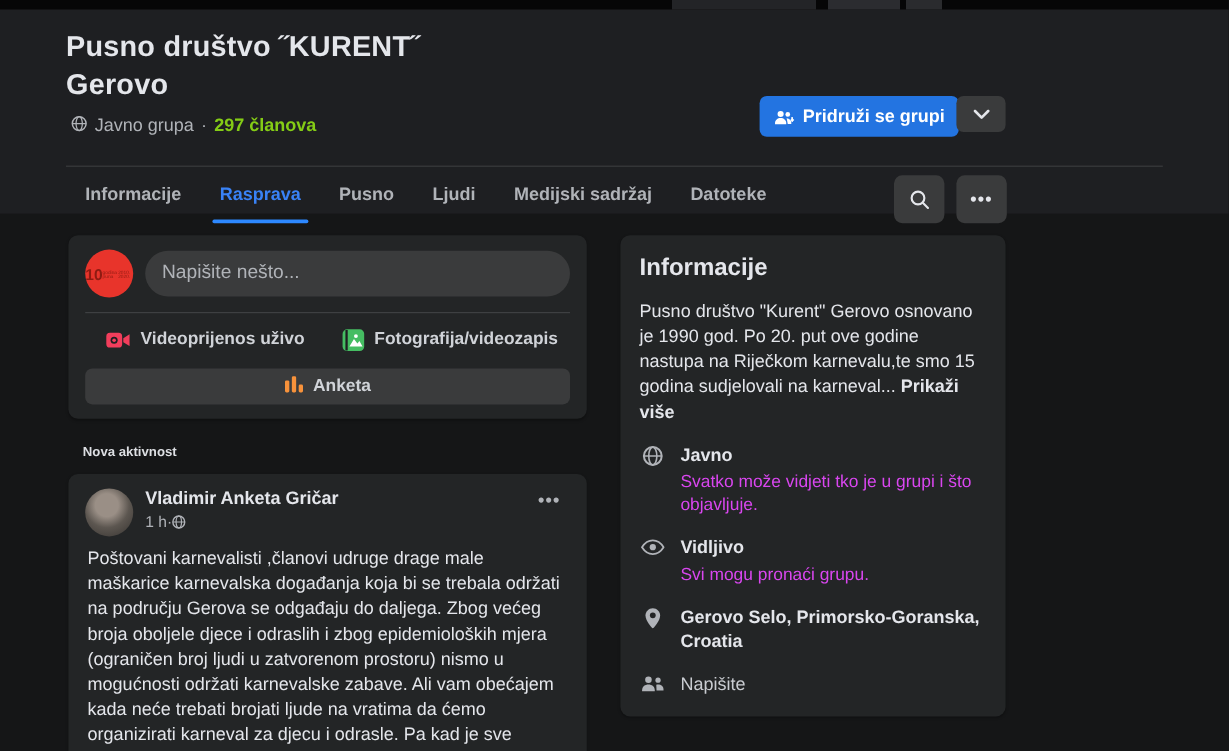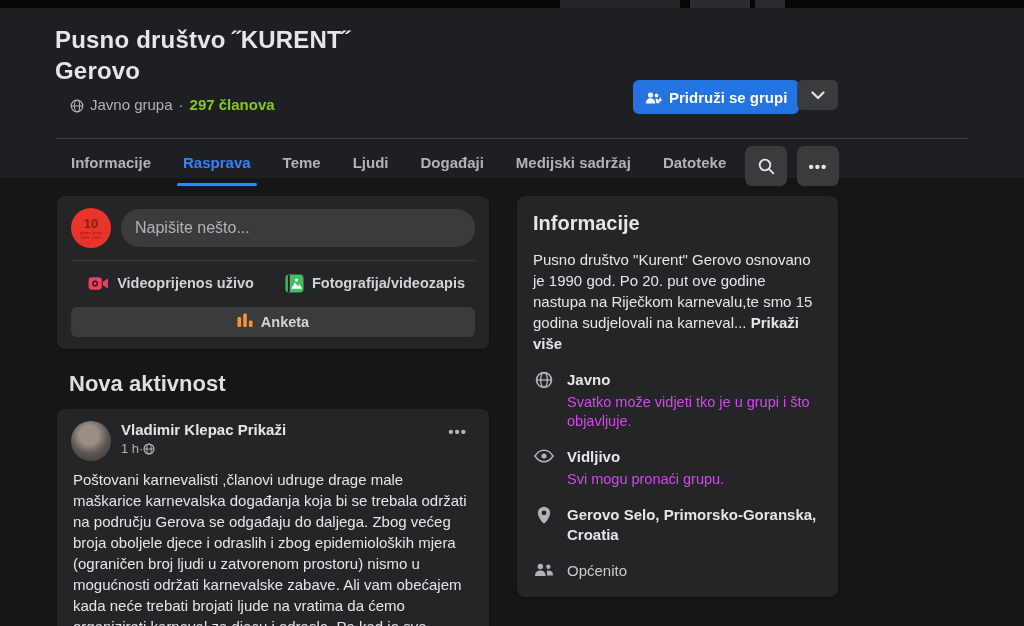--- a/index.html
+++ b/index.html
@@ -12,21 +12,21 @@
   }
   
   .cover-strip { position:absolute; top:0; left:0; width:1024px; height:8px; background:#060607; }
   .cover-strip .frag1 { position:absolute; left:690px; top:0; width:60px; height:8px; background:#4a4c52; opacity:.55; }
   .cover-strip .frag2 { position:absolute; left:755px; top:0; width:30px; height:8px; background:#2a2b2e; }
   .cover-strip .frag3 { position:absolute; left:560px; top:0; width:120px; height:8px; background:#232427; }
 
   
   .header { position:absolute; top:8px; left:0; width:1024px; height:170px; background:#1e1f22; }
   .group-title { position:absolute; left:55px; top:16px; font-size:24px; line-height:31px; font-weight:700; color:#e4e6eb; letter-spacing:.2px; }
-  .group-meta { position:absolute; left:70px; top:88px; font-size:15px; color:#b0b3b8; display:flex; align-items:flex-end; gap:6px; }
+  .group-meta { position:absolute; left:59px; top:88px; font-size:15px; color:#b0b3b8; display:flex; align-items:flex-start; gap:6px; }
   .group-meta b { color:#84cc16; font-weight:700; }
   .meta-globe { display:inline-flex; width:14px; height:14px; }
 
   .join-btn { position:absolute; left:633px; top:72px; height:30px; padding:17px 12px; background:#2374e1; border:none; border-radius:6px;
     color:#fff; font-size:15px; font-weight:700; font-family:inherit; display:flex; align-items:center; gap:7px; cursor:pointer; }
   .dropdown-btn { position:absolute; left:797px; top:72px; width:41px; height:30px; background:#3a3b3c; border:none; border-radius:6px;
     display:flex; align-items:center; justify-content:center; cursor:pointer; }
 
   .tab-divider { position:absolute; left:55px; top:130px; width:914px; height:1px; background:#3a3b3e; }
   .tabs { position:absolute; left:55px; top:131px; height:47px; display:flex; align-items:stretch; }
@@ -41,34 +41,34 @@
 
   
   .card { background:#232526; border-radius:8px; box-shadow:0 1px 2px rgba(0,0,0,.25); }
   .left-col { position:absolute; left:57px; top:196px; width:432px; }
   .right-col { position:absolute; left:517px; top:196px; width:321px; }
 
   
   .composer { padding:12px 12px 12px 12px; }
   .composer-top { display:flex; align-items:center; gap:10px; padding:0 2px; }
   .badge-avatar { width:40px; height:40px; border-radius:50%; background:#e8342b; flex:0 0 40px;
-    display:flex; flex-direction:column; align-items:center; justify-content:center; color:#8f1b12; line-height:1; cursor:pointer; }
+    display:flex; flex-direction:row; align-items:center; justify-content:center; color:#8f1b12; line-height:1; cursor:pointer; }
   .badge-avatar .b1 { font-size:13px; font-weight:700; }
   .badge-avatar .b2 { font-size:4px; margin-top:1px; }
   .badge-avatar .b3 { font-size:4px; margin-top:1px; }
   .composer-input { flex:1; height:38px; background:#3a3b3c; border-radius:19px; display:flex; align-items:center;
     padding:0 14px; color:#b0b3b8; font-size:16px; cursor:pointer; }
   .composer-div { height:1px; background:#3e4042; margin:12px 2px 0 2px; }
   .composer-actions { display:flex; height:44px; }
   .composer-action { flex:1; display:flex; align-items:center; justify-content:center; gap:8px;
     font-size:14.5px; font-weight:600; color:#d0d3d8; cursor:pointer; border-radius:6px; }
   .poll-btn { height:30px; margin:2px 2px 0 2px; background:#3a3b3c; border-radius:6px; display:flex;
     align-items:center; justify-content:center; gap:8px; font-size:14.5px; font-weight:600; color:#d0d3d8; cursor:pointer; }
 
-  .section-title { margin:22px 10px 12px 12px; font-size:22px; font-weight:700; color:#dddfe3; }
+  .section-title { margin:22px 10px 12px 12px; font-size:11px; font-weight:700; color:#dddfe3; }
 
   
   .post { margin-top:0; padding-bottom:14px; border-bottom-left-radius:0; border-bottom-right-radius:0; }
   .post-head { display:flex; align-items:flex-start; padding:12px 16px 6px 14px; }
   .post-avatar { width:40px; height:40px; border-radius:50%; flex:0 0 40px; cursor:pointer;
     background:radial-gradient(circle at 45% 35%, #9a8f86 0 28%, #5c5650 55%, #35322f 100%); }
   .post-head-text { margin-left:10px; flex:1; }
   .post-author { font-size:15px; font-weight:700; color:#e4e6eb; cursor:pointer; }
   .post-time { margin-top:3px; font-size:13px; color:#b0b3b8; display:flex; align-items:center; gap:0; }
   .post-more { color:#b0b3b8; font-size:15px; font-weight:700; letter-spacing:1px; cursor:pointer; padding:2px 6px; }
@@ -136,23 +136,22 @@
           <path d="M1.5 1.5 7 7l5.5-5.5" stroke="#e4e6eb" stroke-width="2.2" stroke-linecap="round" stroke-linejoin="round"></path>
         </svg>
     </span>
   </button>
 
   <div class="tab-divider"></div>
 
   <div class="tabs">
     <div class="tab">Informacije</div>
     <div class="tab active">Rasprava</div>
-    <div class="tab">Teme</div>
+    <div class="tab">Pusno</div>
     <div class="tab">Ljudi</div>
-    <div class="tab">Događaji</div>
     <div class="tab">Medijski sadržaj</div>
     <div class="tab">Datoteke</div>
   </div>
 
   <button class="hdr-icon-btn search-btn">
     <span>
       <svg width="17" height="17" viewBox="0 0 17 17" fill="none">
           <circle cx="7" cy="7" r="5.3" stroke="#e4e6eb" stroke-width="1.8"></circle>
           <line x1="11.2" y1="11.2" x2="15.3" y2="15.3" stroke="#e4e6eb" stroke-width="1.8" stroke-linecap="round"></line>
         </svg>
@@ -212,21 +211,21 @@
       <span>Anketa</span>
     </div>
   </div>
 
   <div class="section-title">Nova aktivnost</div>
 
   <div class="card post">
     <div class="post-head">
       <div class="post-avatar"></div>
       <div class="post-head-text">
-        <div class="post-author">Vladimir Klepac Prikaži</div>
+        <div class="post-author">Vladimir Anketa Gričar</div>
         <div class="post-time">
           <span>1 h</span>
           <span>·</span>
           <span>
             <svg width="12" height="12" viewBox="0 0 16 16">
                 <circle cx="8" cy="8" r="6.6" fill="none" stroke="#b0b3b8" stroke-width="1.6"></circle>
                 <ellipse cx="8" cy="8" rx="3" ry="6.6" fill="none" stroke="#b0b3b8" stroke-width="1.3"></ellipse>
                 <line x1="1.6" y1="8" x2="14.4" y2="8" stroke="#b0b3b8" stroke-width="1.3"></line>
               </svg>
           </span>
@@ -287,17 +286,17 @@
     <div class="about-item plain">
       <span class="ic">
         <svg width="20" height="15" viewBox="0 0 22 16" fill="#b0b3b8">
             <circle cx="7" cy="4.6" r="3"></circle>
             <path d="M1.2 14.2c0-3.2 2.6-5.2 5.8-5.2s5.8 2 5.8 5.2v1H1.2z"></path>
             <circle cx="15.8" cy="5" r="2.4"></circle>
             <path d="M14.2 9.3c.5-.1 1-.2 1.6-.2 2.8 0 5 1.7 5 4.4v1.1h-6.4"></path>
           </svg>
       </span>
       <div>
-        <div class="about-item-title">Općenito</div>
+        <div class="about-item-title">Napišite</div>
       </div>
     </div>
   </div>
 </div>
 
 </body></html>

